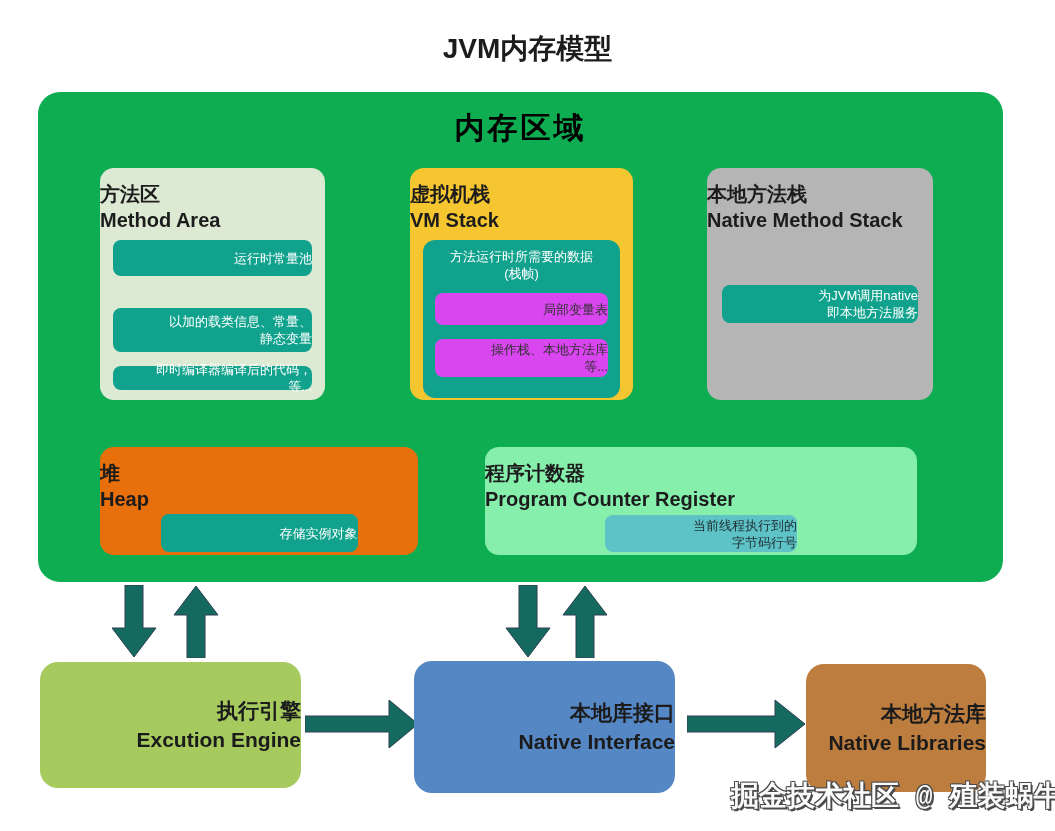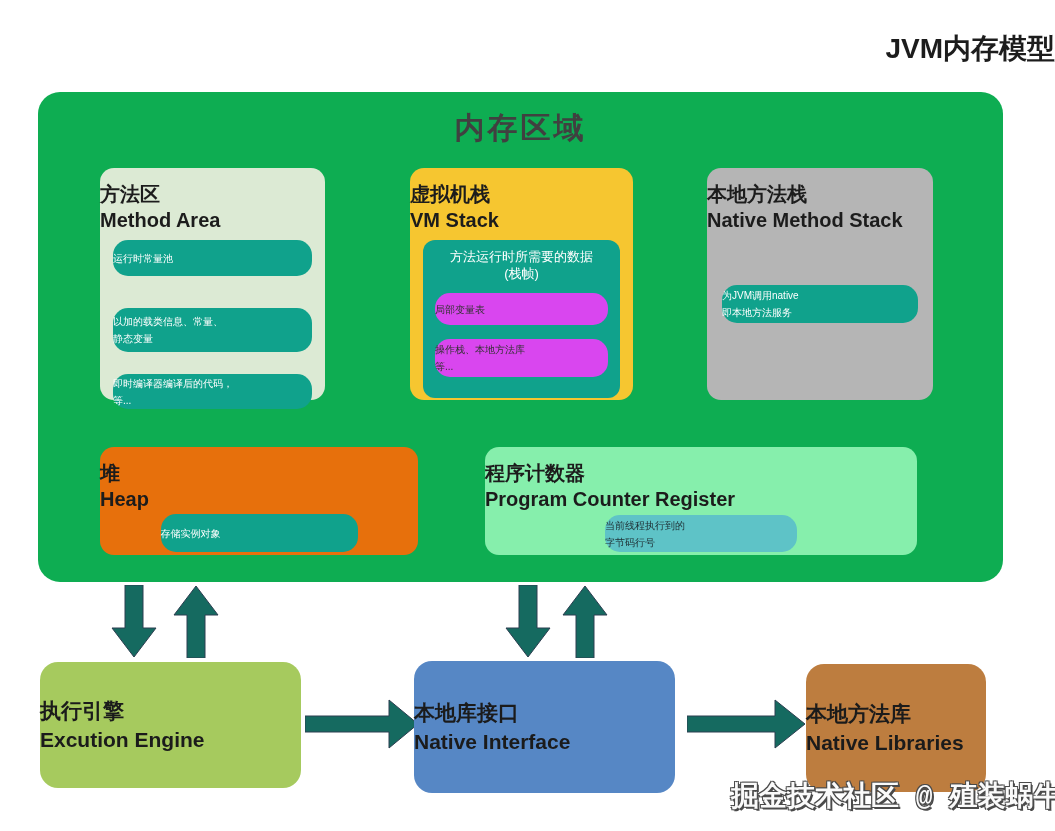--- a/index.html
+++ b/index.html
@@ -2,63 +2,63 @@
 <html><head>
 <meta charset="utf-8">
 <style>
   html, body { margin:0; padding:0; background:#ffffff; }
   .canvas {
     position:relative; width:1055px; height:831px; background:#ffffff;
     font-family:"Liberation Sans", sans-serif; overflow:hidden;
   }
   .page-title {
     position:absolute; top:30px; left:0; width:100%; margin:0;
-    text-align:right; font-size:28px; font-weight:bold; color:#1c1c1c;
+    text-align:center; font-size:28px; font-weight:bold; color:#1c1c1c;
   }
   .region {
     position:absolute; left:38px; top:92px; width:965px; height:490px;
     background:#0ead52; border-radius:22px;
   }
   .region-title {
     text-align:center; padding-top:16px; font-size:30px; font-weight:bold;
-    color:#404040; letter-spacing:3px;
+    color:#000000; letter-spacing:3px;
   }
   .box { position:absolute; border-radius:14px; }
   .box-title {
     text-align:left; font-weight:bold; color:#1c1c1c;
     font-size:20px; line-height:26px; padding-top:13px;
   }
   .method-area        { left:100px; top:168px; width:225px; height:232px; background:#dcead4; }
   .vm-stack           { left:410px; top:168px; width:223px; height:232px; background:#f6c630; }
   .native-method-stack{ left:707px; top:168px; width:226px; height:232px; background:#b5b5b5; }
   .heap               { left:100px; top:447px; width:318px; height:108px; background:#e7700c; }
   .pcr                { left:485px; top:447px; width:432px; height:108px; background:#86efac; }
   .pill {
-    border-radius:15px; display:flex; flex-direction:column; align-items:flex-start;
-    justify-content:center; text-align:center; font-size:10px; line-height:17px;
+    border-radius:8px; display:flex; flex-direction:column; align-items:flex-end;
+    justify-content:center; text-align:center; font-size:13px; line-height:17px;
   }
   .pill.teal   { background:#10a28c; color:#ffffff; }
   .pill.purple { background:#d946ef; color:#333333; }
   .pill.cyan   { background:#5ec3c7; color:#1e2e33; }
   .method-area .pill { margin-left:13px; margin-right:13px; }
   .pill-ma-1 { margin-top:7px;  height:36px; }
   .pill-ma-2 { margin-top:32px; height:44px; }
-  .pill-ma-3 { margin-top:22px; height:35px; }
+  .pill-ma-3 { margin-top:14px; height:24px; }
   .vm-panel {
     margin:7px 13px 0; background:#10a28c; border-radius:12px; height:150px;
     color:#ffffff; text-align:center; font-size:13px; line-height:17px; padding-top:8px;
   }
   .pill-vm-1 { margin:11px 12px 0; height:32px; }
   .pill-vm-2 { margin:14px 12px 0; height:38px; }
   .pill-nms  { margin:52px 15px 0; height:38px; }
   .pill-heap { width:197px; margin:2px auto 0; height:38px; }
   .pill-pcr  { width:192px; margin:3px auto 0; height:37px; }
   .bottom-box {
     position:absolute; border-radius:18px; display:flex; flex-direction:column;
-    align-items:flex-start; justify-content:center; text-align:center;
+    align-items:flex-end; justify-content:center; text-align:center;
     font-weight:bold; font-size:21px; line-height:29px; color:#1b1b1b;
   }
   .execution-engine { left:40px;  top:662px; width:261px; height:126px; background:#a6ca5e; }
   .native-interface { left:414px; top:661px; width:261px; height:132px; background:#5687c5; }
   .native-libraries { left:806px; top:664px; width:180px; height:128px; background:#bd7d3f; }
   .arrow { position:absolute; }
   .watermark {
     position:absolute; left:731px; top:777px; font-size:28px; font-weight:bold;
     color:#fafafa; white-space:nowrap; z-index:5;
     text-shadow: 2px 2px 0 #4a4a4a, -1px -1px 0 #4a4a4a, 1px -1px 0 #4a4a4a,

